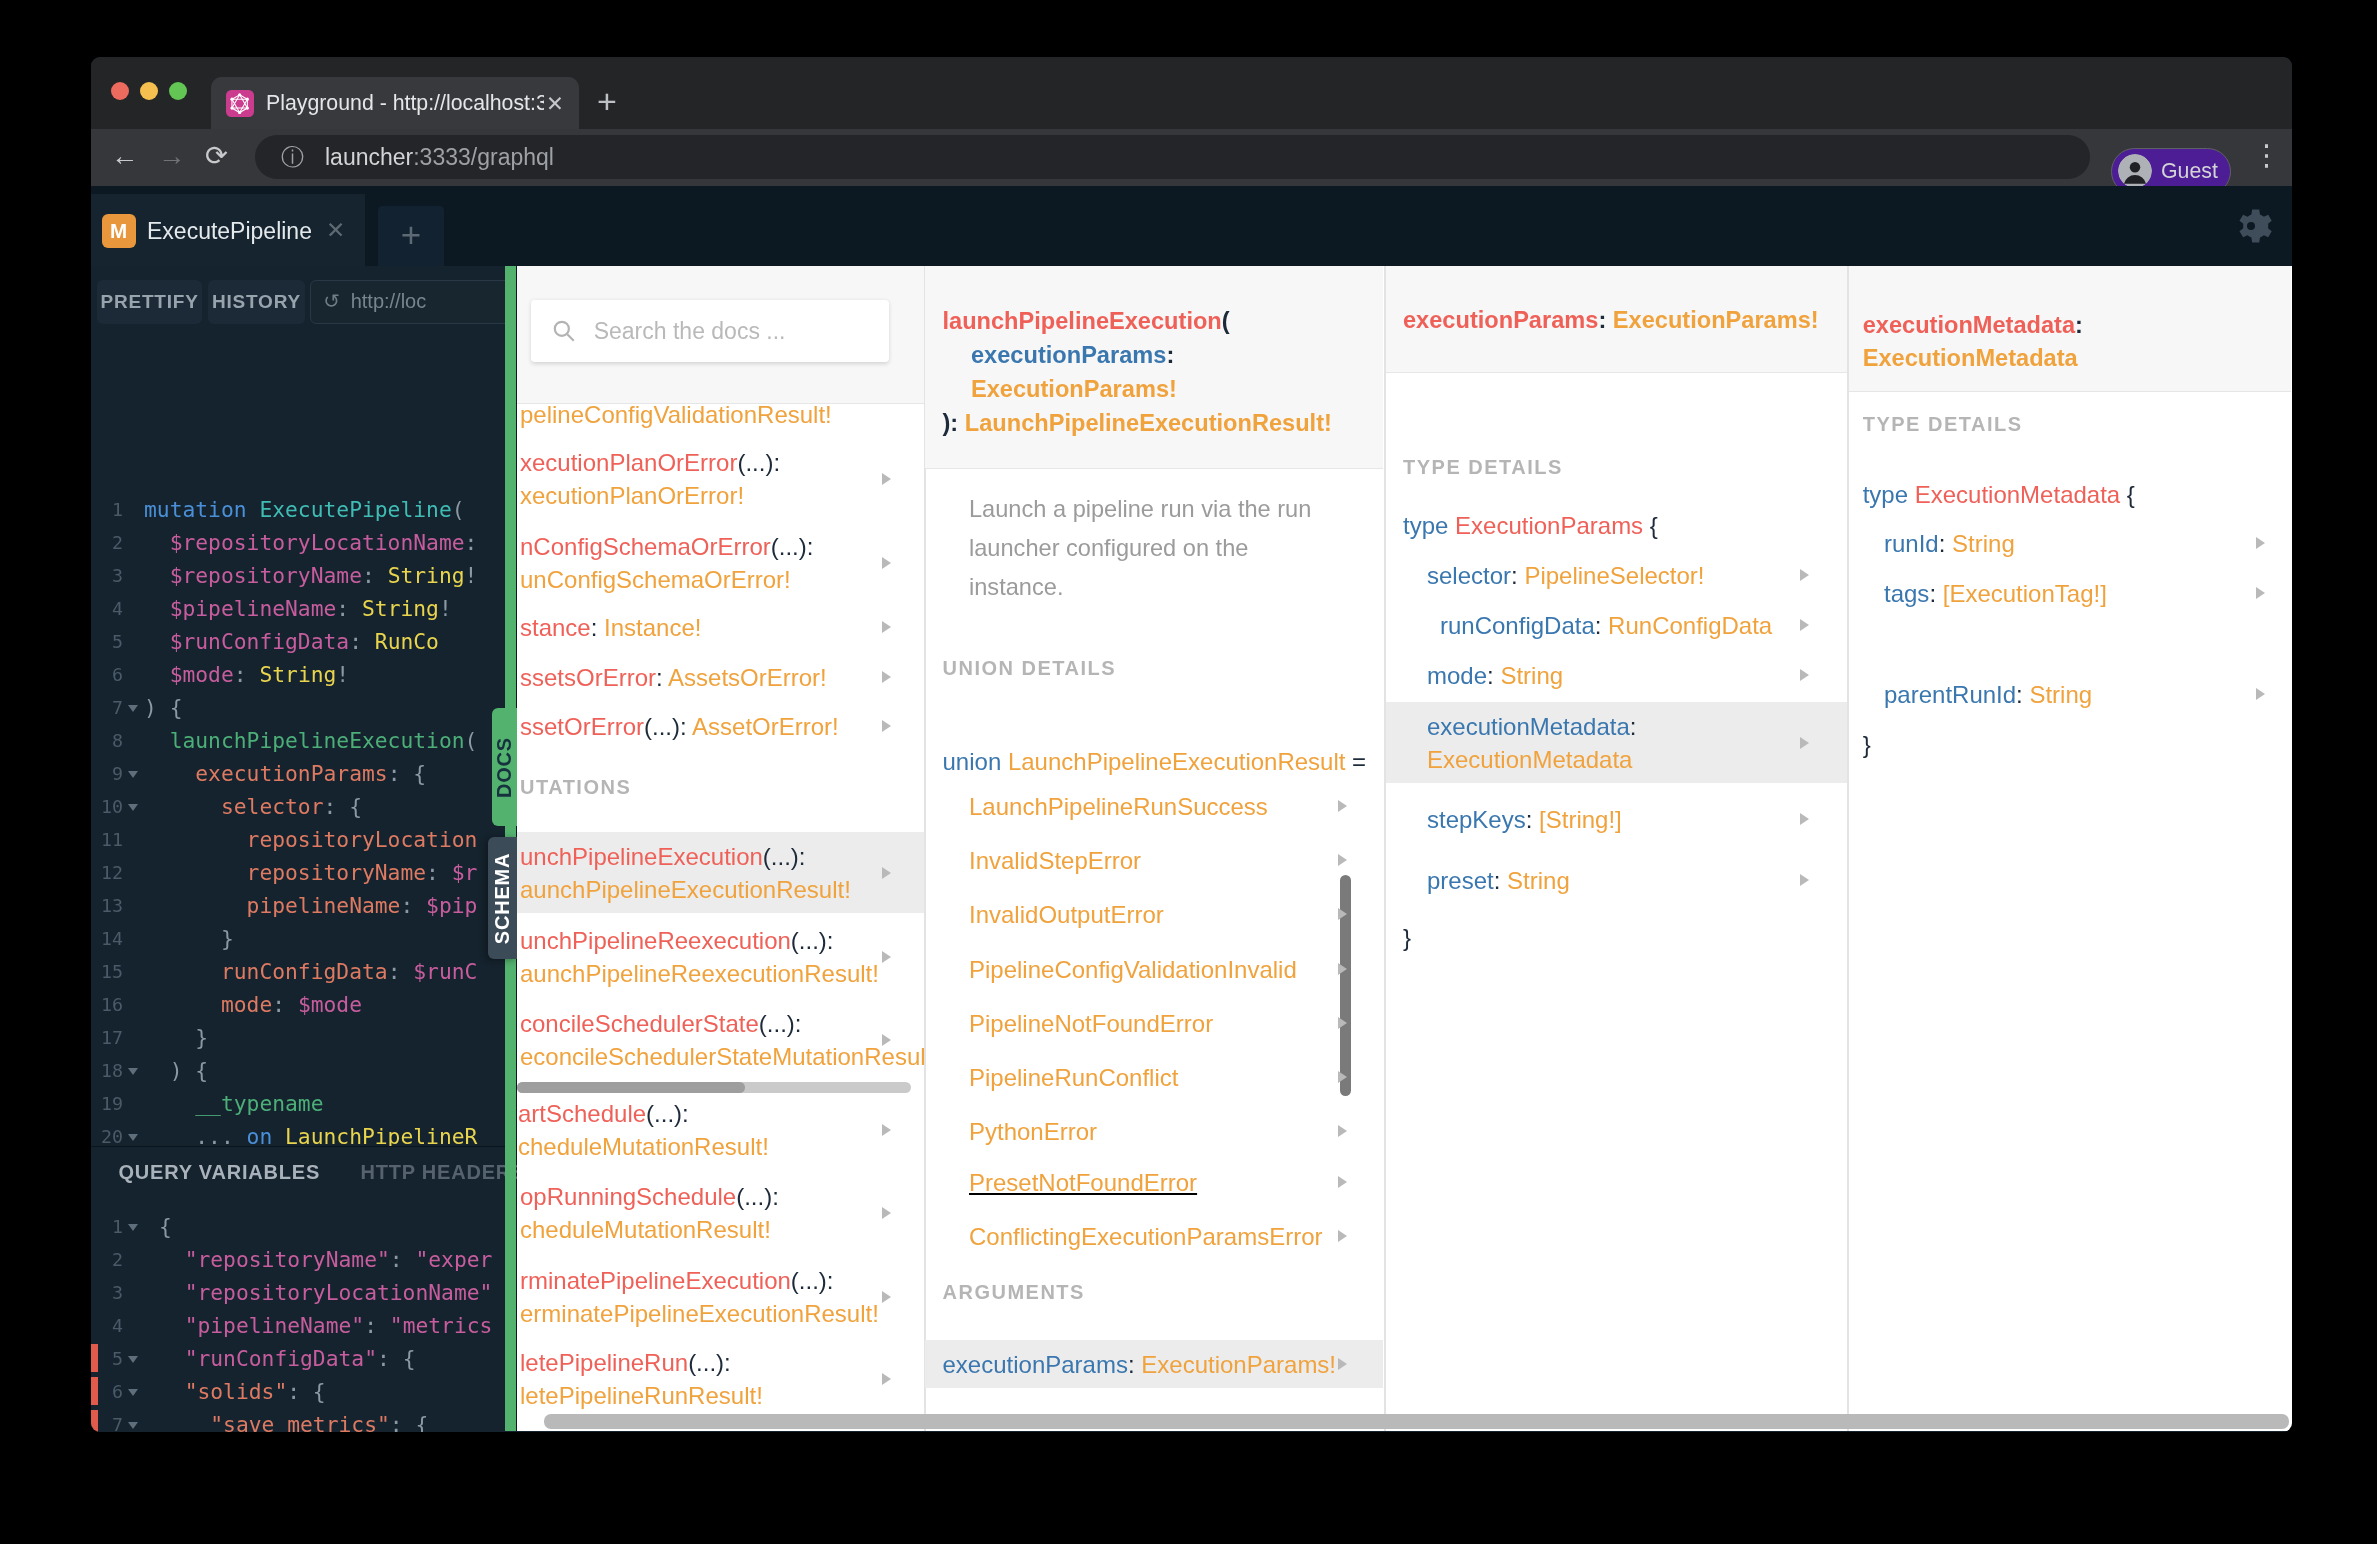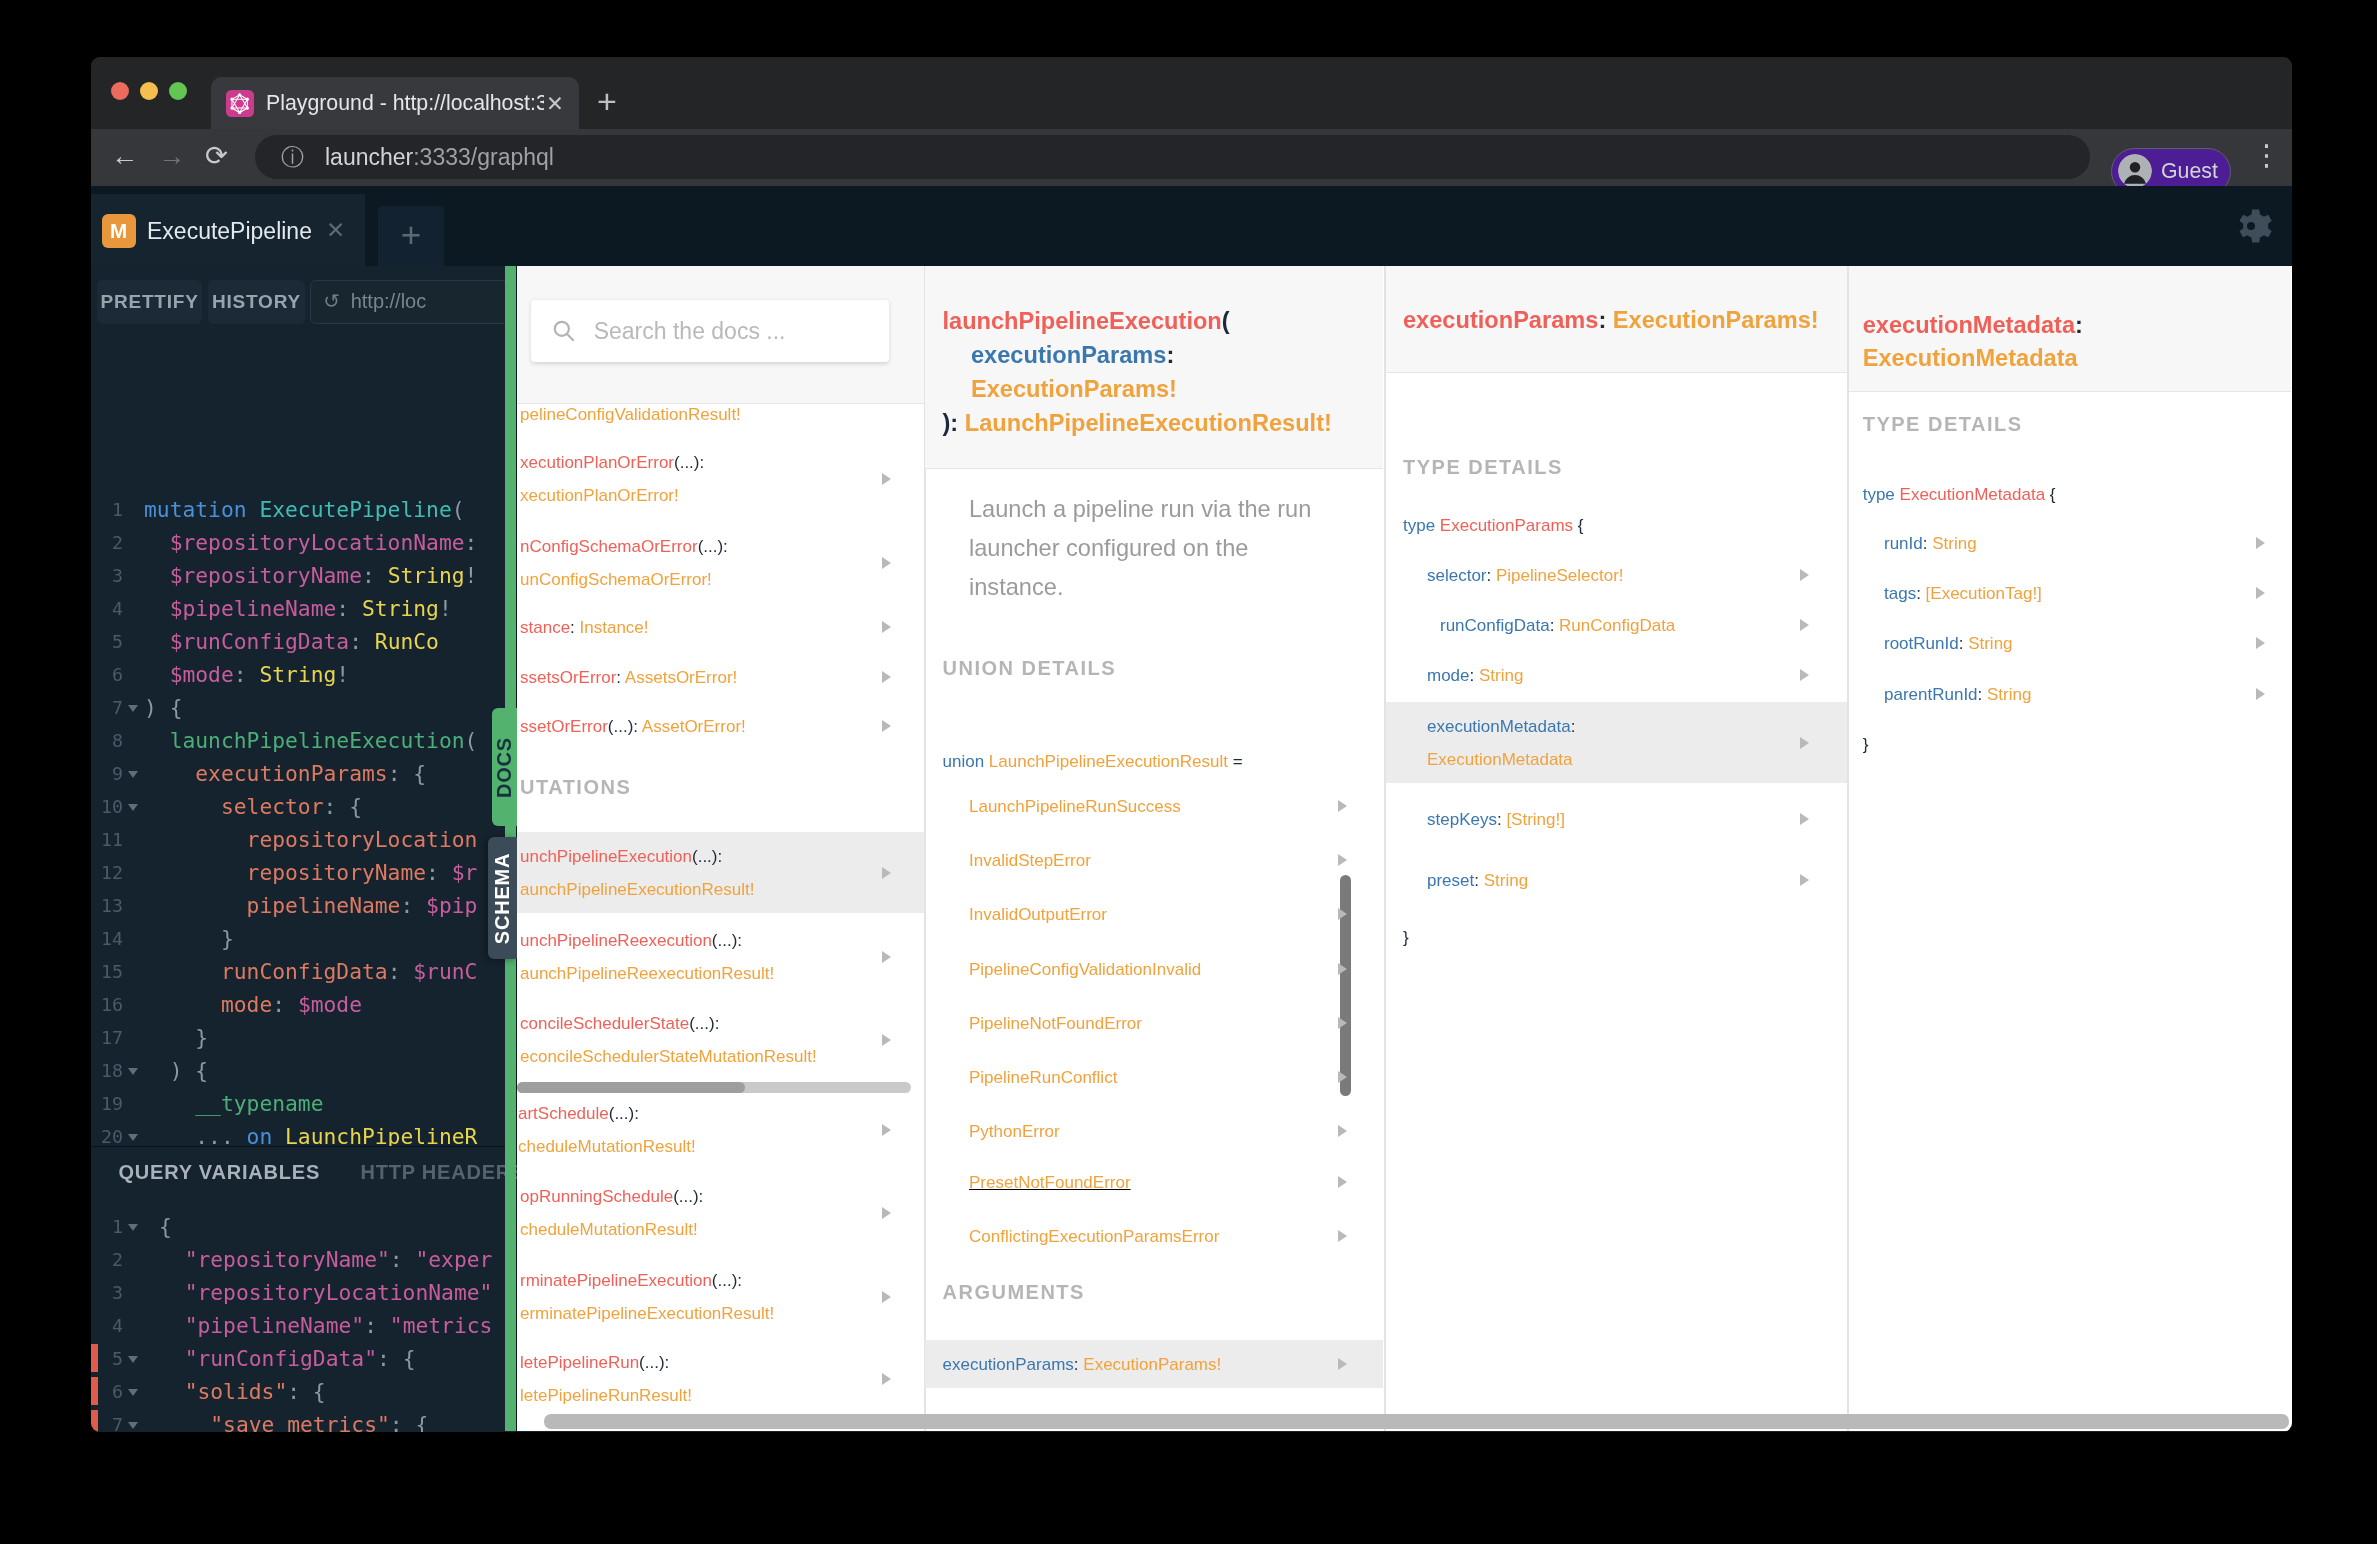--- a/index.html
+++ b/index.html
@@ -54,21 +54,21 @@
   .stab{position:absolute;border-radius:6.1px 0 0 6.1px;display:flex;align-items:center;justify-content:center;}
   .stab span{transform:rotate(-90deg);font-size:20px;font-weight:bold;letter-spacing:0.8px;white-space:nowrap;}
   #docs-tab{left:401px;top:522px;width:25px;height:118px;background:#54b26f;color:#16323e;}
   #schema-tab{left:397px;top:651px;width:29px;height:122px;background:#3c4b58;color:#fff;box-shadow:-2.3px 1.5px 6.1px rgba(0,0,0,.3);}
   
   #docs{position:absolute;left:426px;top:80px;width:1775px;height:1165px;background:#fff;overflow:hidden;}
   .dcol{position:absolute;top:0;height:1165px;overflow:hidden;}
   .dhead{position:absolute;left:0;top:0;width:100%;background:#f7f7f7;border-bottom:1.5px solid #e6e6e6;}
   .dhl{font-size:23.6px;font-weight:bold;line-height:34px;white-space:pre;}
   .ditem{position:absolute;left:0;width:100%;padding:7.6px 0;}
-  .ditem .dl{font-size:17px;line-height:33px;white-space:pre;}
+  .ditem .dl{font-size:24px;line-height:33px;white-space:pre;}
   .ditem.hl{background:#ececec;}
   .dlabel{font-size:20px;font-weight:bold;letter-spacing:1.5px;color:#b5b5b5;white-space:nowrap;}
   .ddesc{font-size:23.6px;line-height:39px;color:#9b9b9b;}
   .chev{position:absolute;top:50%;margin-top:-6.1px;width:0;height:0;border-left:9.1px solid #b9b9b9;border-top:6.1px solid transparent;border-bottom:6.1px solid transparent;}
   .sg-r{color:#ef6158}.sg-o{color:#f0a23c}.sg-b{color:#3a77af}.sg-d{color:#1d2a3a}
   .cdiv{position:absolute;top:0;width:1.5px;height:1165px;background:#e3e3e3;}
   #searchbox{position:absolute;left:13.7px;top:34px;width:358px;height:62px;background:#fff;border-radius:3.8px;box-shadow:0 1.5px 4.6px rgba(0,0,0,.14);}
   #searchbox input{position:absolute;left:61px;top:0;width:282px;height:62px;border:0;outline:none;font-size:23px;color:#555;font-family:"Liberation Sans",sans-serif;}
   #searchbox input::placeholder{color:#b9b9b9;}
   #searchbox .mag{position:absolute;left:20px;top:18.3px;}
@@ -385,24 +385,20 @@
             <div class="dl"><span class="sg-b">type </span><span class="sg-r">ExecutionMetadata </span><span class="sg-d">{</span></div>
           </div>
           <div class="ditem" style="top: 253px; padding-left: 35px;">
             <div class="dl"><span class="sg-b">runId</span><span class="sg-d">: </span><span class="sg-o">String</span></div>
             <span class="chev" style="right: 26px;"></span>
           </div>
           <div class="ditem" style="top: 303px; padding-left: 35px;">
             <div class="dl"><span class="sg-b">tags</span><span class="sg-d">: </span><span class="sg-o">[ExecutionTag!]</span></div>
             <span class="chev" style="right: 26px;"></span>
           </div>
-          <div class="ditem" style="top: 353px; padding-left: 35px;">
-            <div class="dl"><span class="sg-b">rootRunId</span><span class="sg-d">: </span><span class="sg-o">String</span></div>
-            <span class="chev" style="right: 26px;"></span>
-          </div>
           <div class="ditem" style="top: 404px; padding-left: 35px;">
             <div class="dl"><span class="sg-b">parentRunId</span><span class="sg-d">: </span><span class="sg-o">String</span></div>
             <span class="chev" style="right: 26px;"></span>
           </div>
           <div class="ditem" style="top: 454px; padding-left: 13.7px;">
             <div class="dl"><span class="sg-d">}</span></div>
           </div>
         </div>
       </div>
   </div>

